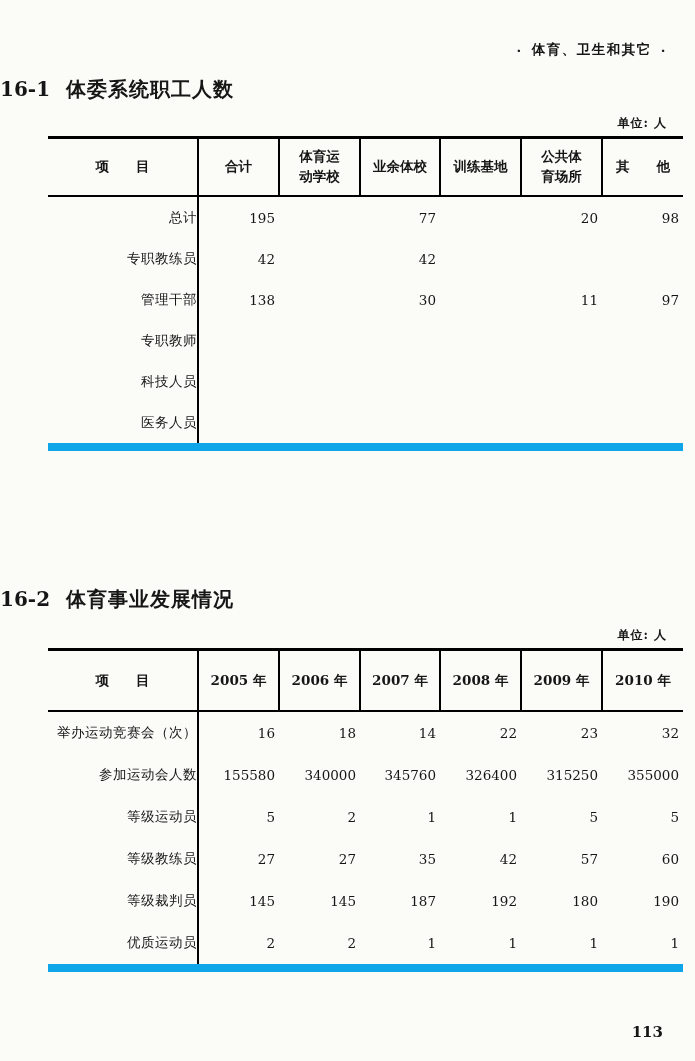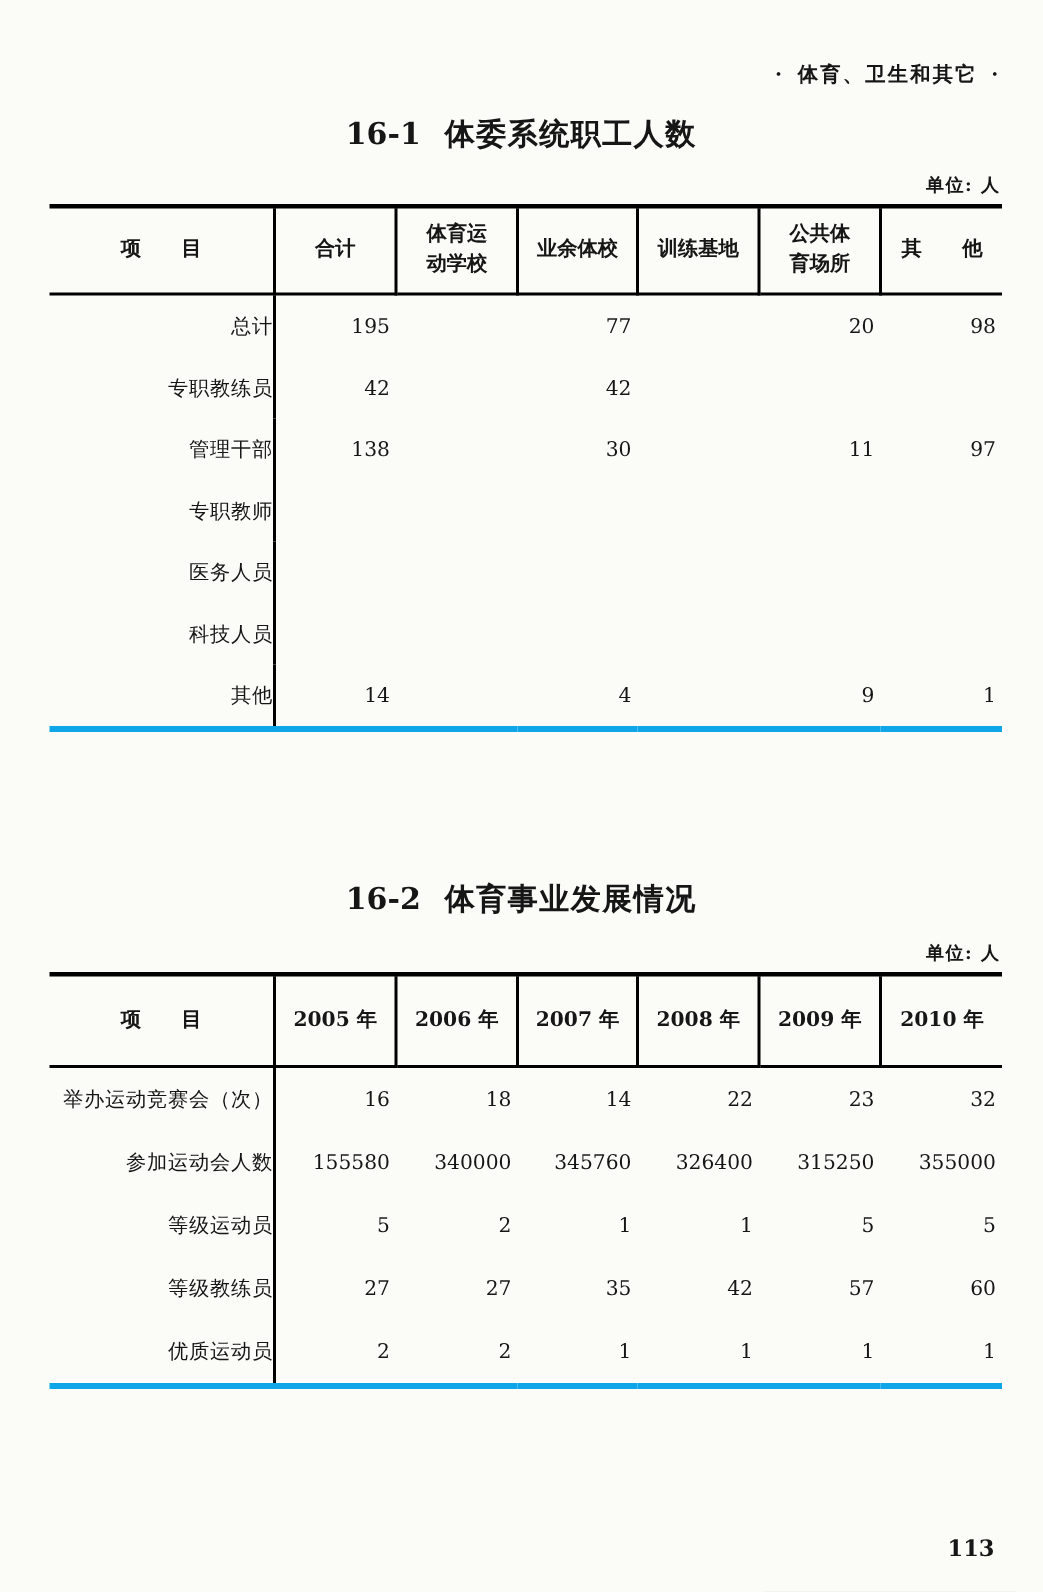--- a/index.html
+++ b/index.html
@@ -17,41 +17,41 @@
   .running-head{
     position:absolute;top:41px;right:28px;
     font-size:13.5px;letter-spacing:1.5px;
     display:flex;align-items:center;gap:9px;
     font-weight:600;
   }
   .running-head .dot{font-weight:bold;}
   
   .tbl-title{
     position:absolute;left:0;width:100%;
-    text-align:center;
+    text-align:left;
     font-size:20px;font-weight:bold;
     letter-spacing:1px;
     margin:0;
   }
   .tbl-title .tno{margin-right:16px;letter-spacing:0;}
   .t1-title{top:76px;}
   .t2-title{top:586px;}
   
   .unit-label{
     position:absolute;right:28px;
     font-size:12px;font-weight:600;letter-spacing:1px;
   }
   .t1-unit{top:115px;}
   .t2-unit{top:627px;}
   
   table.stat{
-    position:absolute;left:33px;width:635px;
+    position:absolute;left:48px;width:635px;
     border-collapse:collapse;table-layout:fixed;
     border-top:3px solid #000;
-    border-bottom:4px solid #0ea5e9;
+    border-bottom:8px solid #0ea5e9;
   }
   .t1-table{top:136px;}
   .t2-table{top:648px;}
   table.stat thead th{
     border-bottom:2px solid #000;
     font-size:13.5px;font-weight:bold;
     text-align:center;vertical-align:middle;
     white-space:pre-line;line-height:1.45;
     padding:0;
   }
@@ -146,45 +146,36 @@
       <tr>
           <td class="stub">专职教师</td>
           <td></td>
           <td></td>
           <td></td>
           <td></td>
           <td></td>
           <td></td>
         </tr>
       <tr>
+          <td class="stub">科技人员</td>
+          <td></td>
+          <td></td>
+          <td></td>
+          <td></td>
+          <td></td>
+          <td></td>
+        </tr>
+      <tr>
           <td class="stub">医务人员</td>
           <td></td>
           <td></td>
           <td></td>
           <td></td>
           <td></td>
           <td></td>
-        </tr>
-      <tr>
-          <td class="stub">科技人员</td>
-          <td></td>
-          <td></td>
-          <td></td>
-          <td></td>
-          <td></td>
-          <td></td>
-        </tr>
-      <tr>
-          <td class="stub">其他</td>
-          <td>14</td>
-          <td></td>
-          <td>4</td>
-          <td></td>
-          <td>9</td>
-          <td>1</td>
         </tr>
     </tbody>
   </table>
 
   <h1 class="tbl-title t2-title"><span class="tno">16-2</span><span>体育事业发展情况</span></h1>
 
   <div class="unit-label t2-unit">单位: 人</div>
 
   <table class="stat t2-table">
     <colgroup>
@@ -238,20 +229,29 @@
       <tr class="indent">
           <td class="stub">等级教练员</td>
           <td>27</td>
           <td>27</td>
           <td>35</td>
           <td>42</td>
           <td>57</td>
           <td>60</td>
         </tr>
       <tr class="indent">
+          <td class="stub">等级裁判员</td>
+          <td>145</td>
+          <td>145</td>
+          <td>187</td>
+          <td>192</td>
+          <td>180</td>
+          <td>190</td>
+        </tr>
+      <tr class="indent">
           <td class="stub">优质运动员</td>
           <td>2</td>
           <td>2</td>
           <td>1</td>
           <td>1</td>
           <td>1</td>
           <td>1</td>
         </tr>
     </tbody>
   </table>

